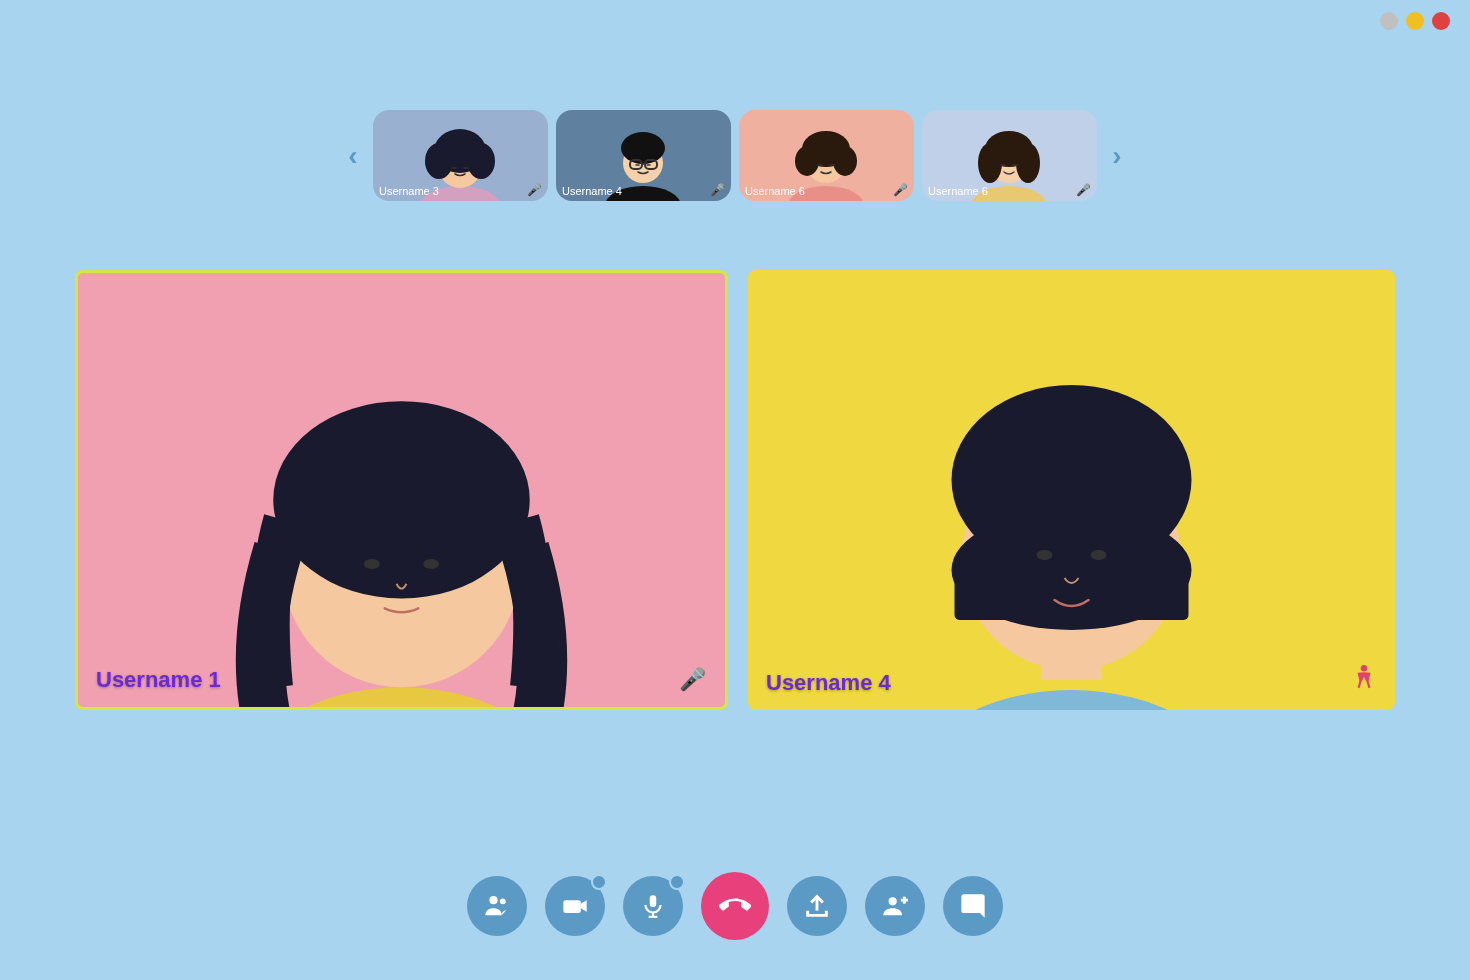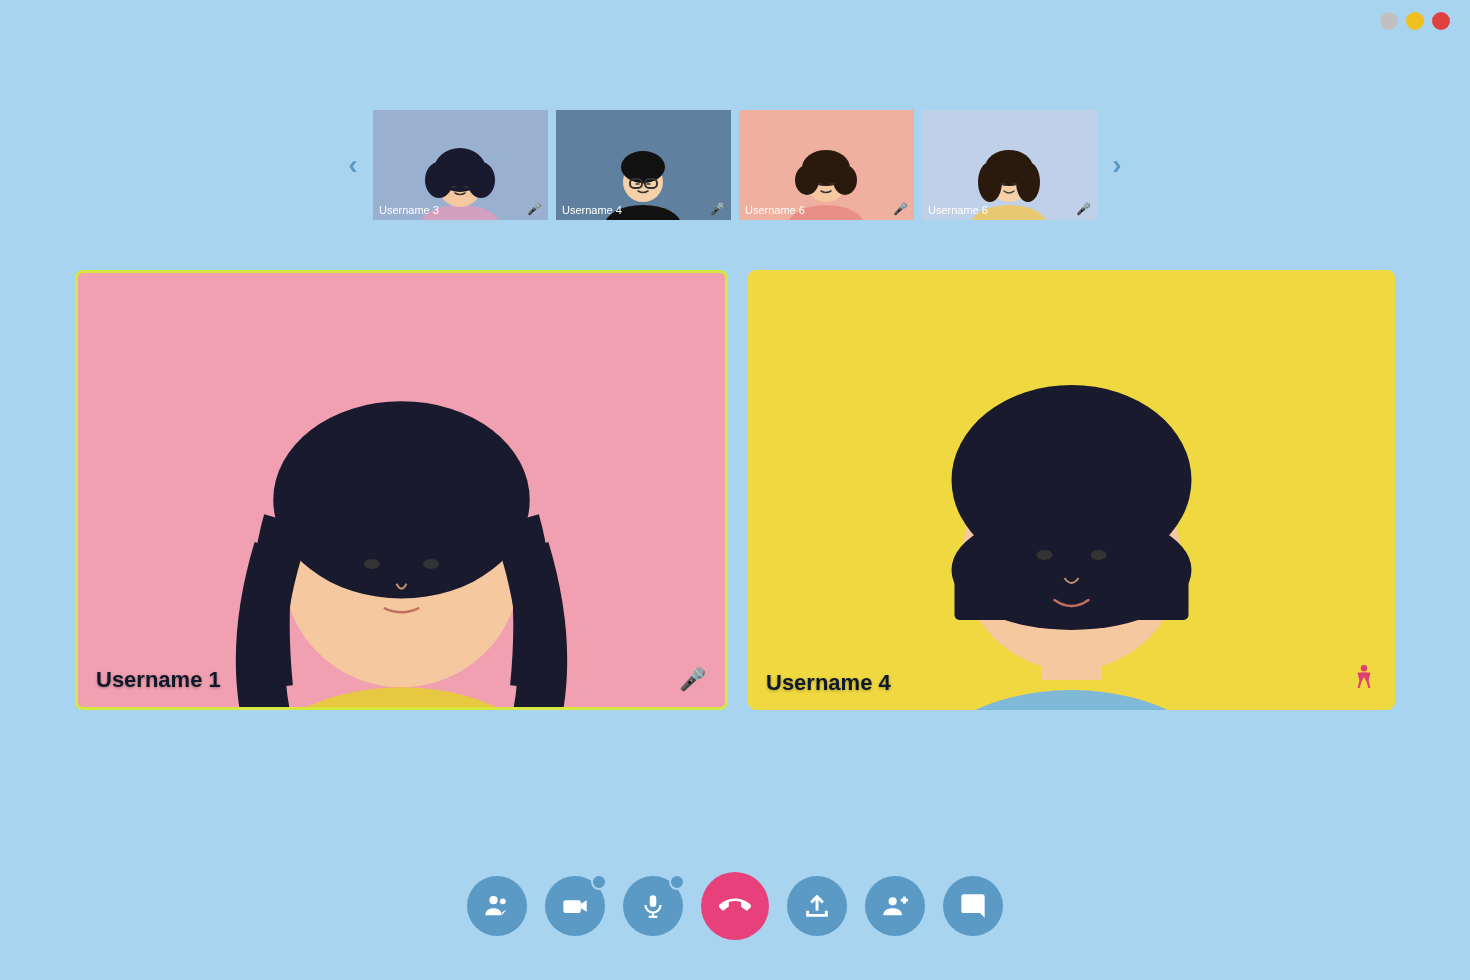--- a/index.html
+++ b/index.html
@@ -57,22 +57,22 @@
       user-select: none;
     }
 
     .thumbnails {
       display: flex;
       gap: 8px;
     }
 
     .thumb {
       width: 175px;
-      height: 110px;
-      border-radius: 0;
+      height: 91px;
+      border-radius: 16px;
       overflow: hidden;
       position: relative;
       background: #7ab0d4;
       cursor: pointer;
     }
 
     .thumb-label {
       position: absolute;
       bottom: 4px;
       left: 6px;
@@ -111,21 +111,21 @@
       border: 3px solid #d4e840;
     }
 
     .video-tile.user1 { background: #f0a0b0; }
     .video-tile.user2 { background: #f0d840; }
 
     .video-label {
       position: absolute;
       bottom: 14px;
       left: 18px;
-      color: #0f172a;
+      color: #6d28d9;
       font-size: 22px;
       font-weight: 600;
       text-shadow: 0 1px 3px rgba(0,0,0,0.3);
     }
 
     .video-icon {
       position: absolute;
       bottom: 14px;
       right: 18px;
       font-size: 22px;

